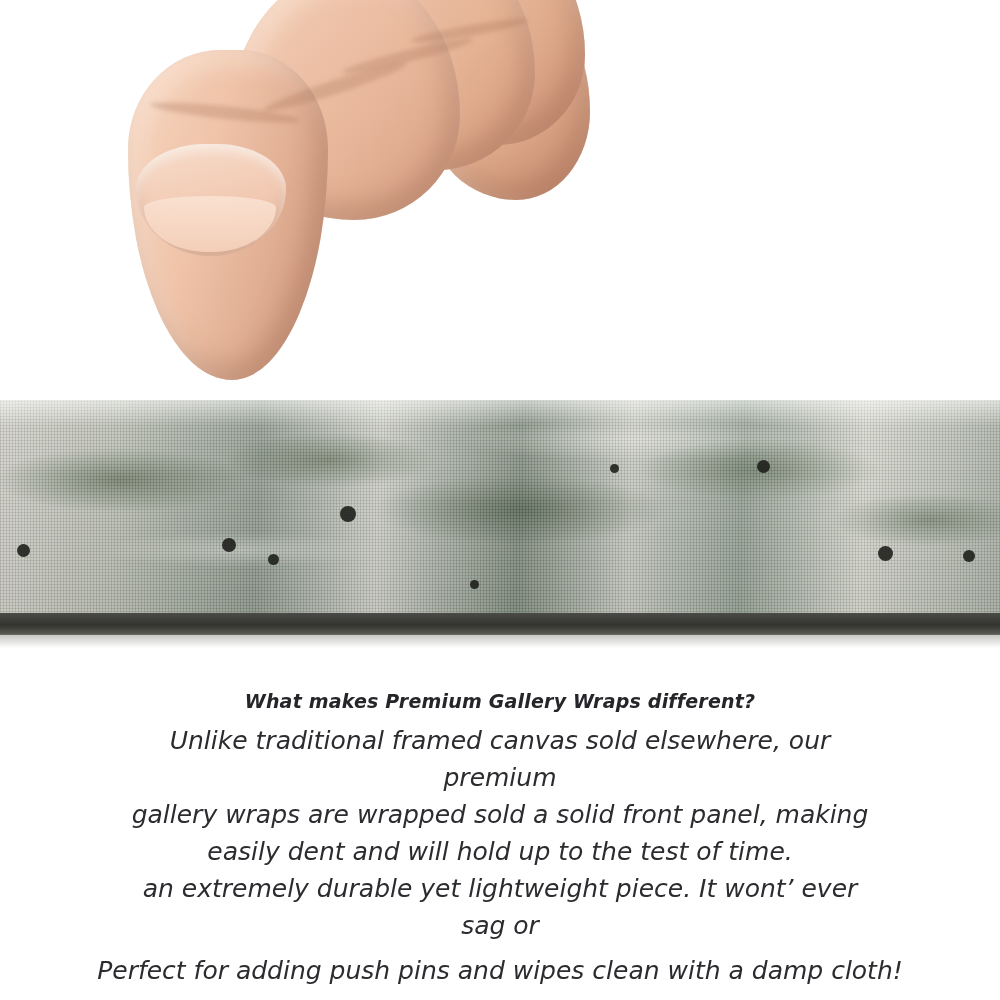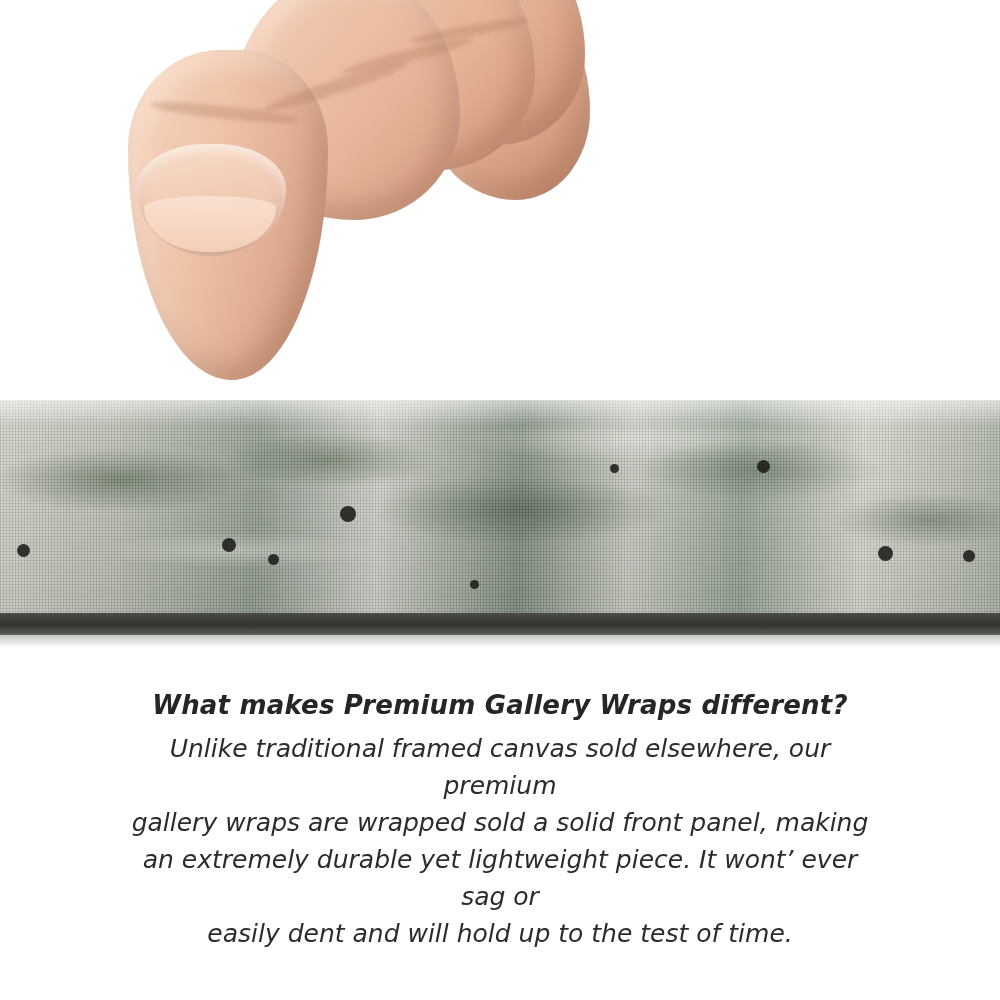--- a/index.html
+++ b/index.html
@@ -191,21 +191,21 @@
     position: absolute;
     left: 0;
     top: 690px;
     width: 1000px;
     text-align: center;
     color: #2f2f33;
     font-family: "DejaVu Sans", sans-serif;
     font-style: italic;
   }
   .caption .headline {
-    font-size: 26px;
+    font-size: 19px;
     font-weight: 700;
     letter-spacing: 0.2px;
     margin: 0 0 10px 0;
     color: #26262a;
   }
   .caption .body {
     font-size: 25px;
     line-height: 1.48;
     font-weight: 400;
     color: #2c2c30;
@@ -260,18 +260,19 @@
 
     <div class="canvas-bevel"></div>
     <div class="canvas-shadow"></div>
   </div>
 
   <div class="caption">
     <div class="headline">What makes Premium Gallery Wraps different?</div>
     <div class="body">
       <span class="line">Unlike traditional framed canvas sold elsewhere, our premium</span>
       <span class="line">gallery wraps are wrapped sold a solid front panel, making</span>
+      <span class="line">easily dent and will hold up to the test of time.</span>
       <span class="line">an extremely durable yet lightweight piece. It wont’ ever sag or</span>
-      <span class="line">easily dent and will hold up to the test of time.</span>
     </div>
+    <div class="closing">Perfect for adding push pins and wipes clean with a damp cloth!</div>
   </div>
 
 </div>
 
 </body></html>

